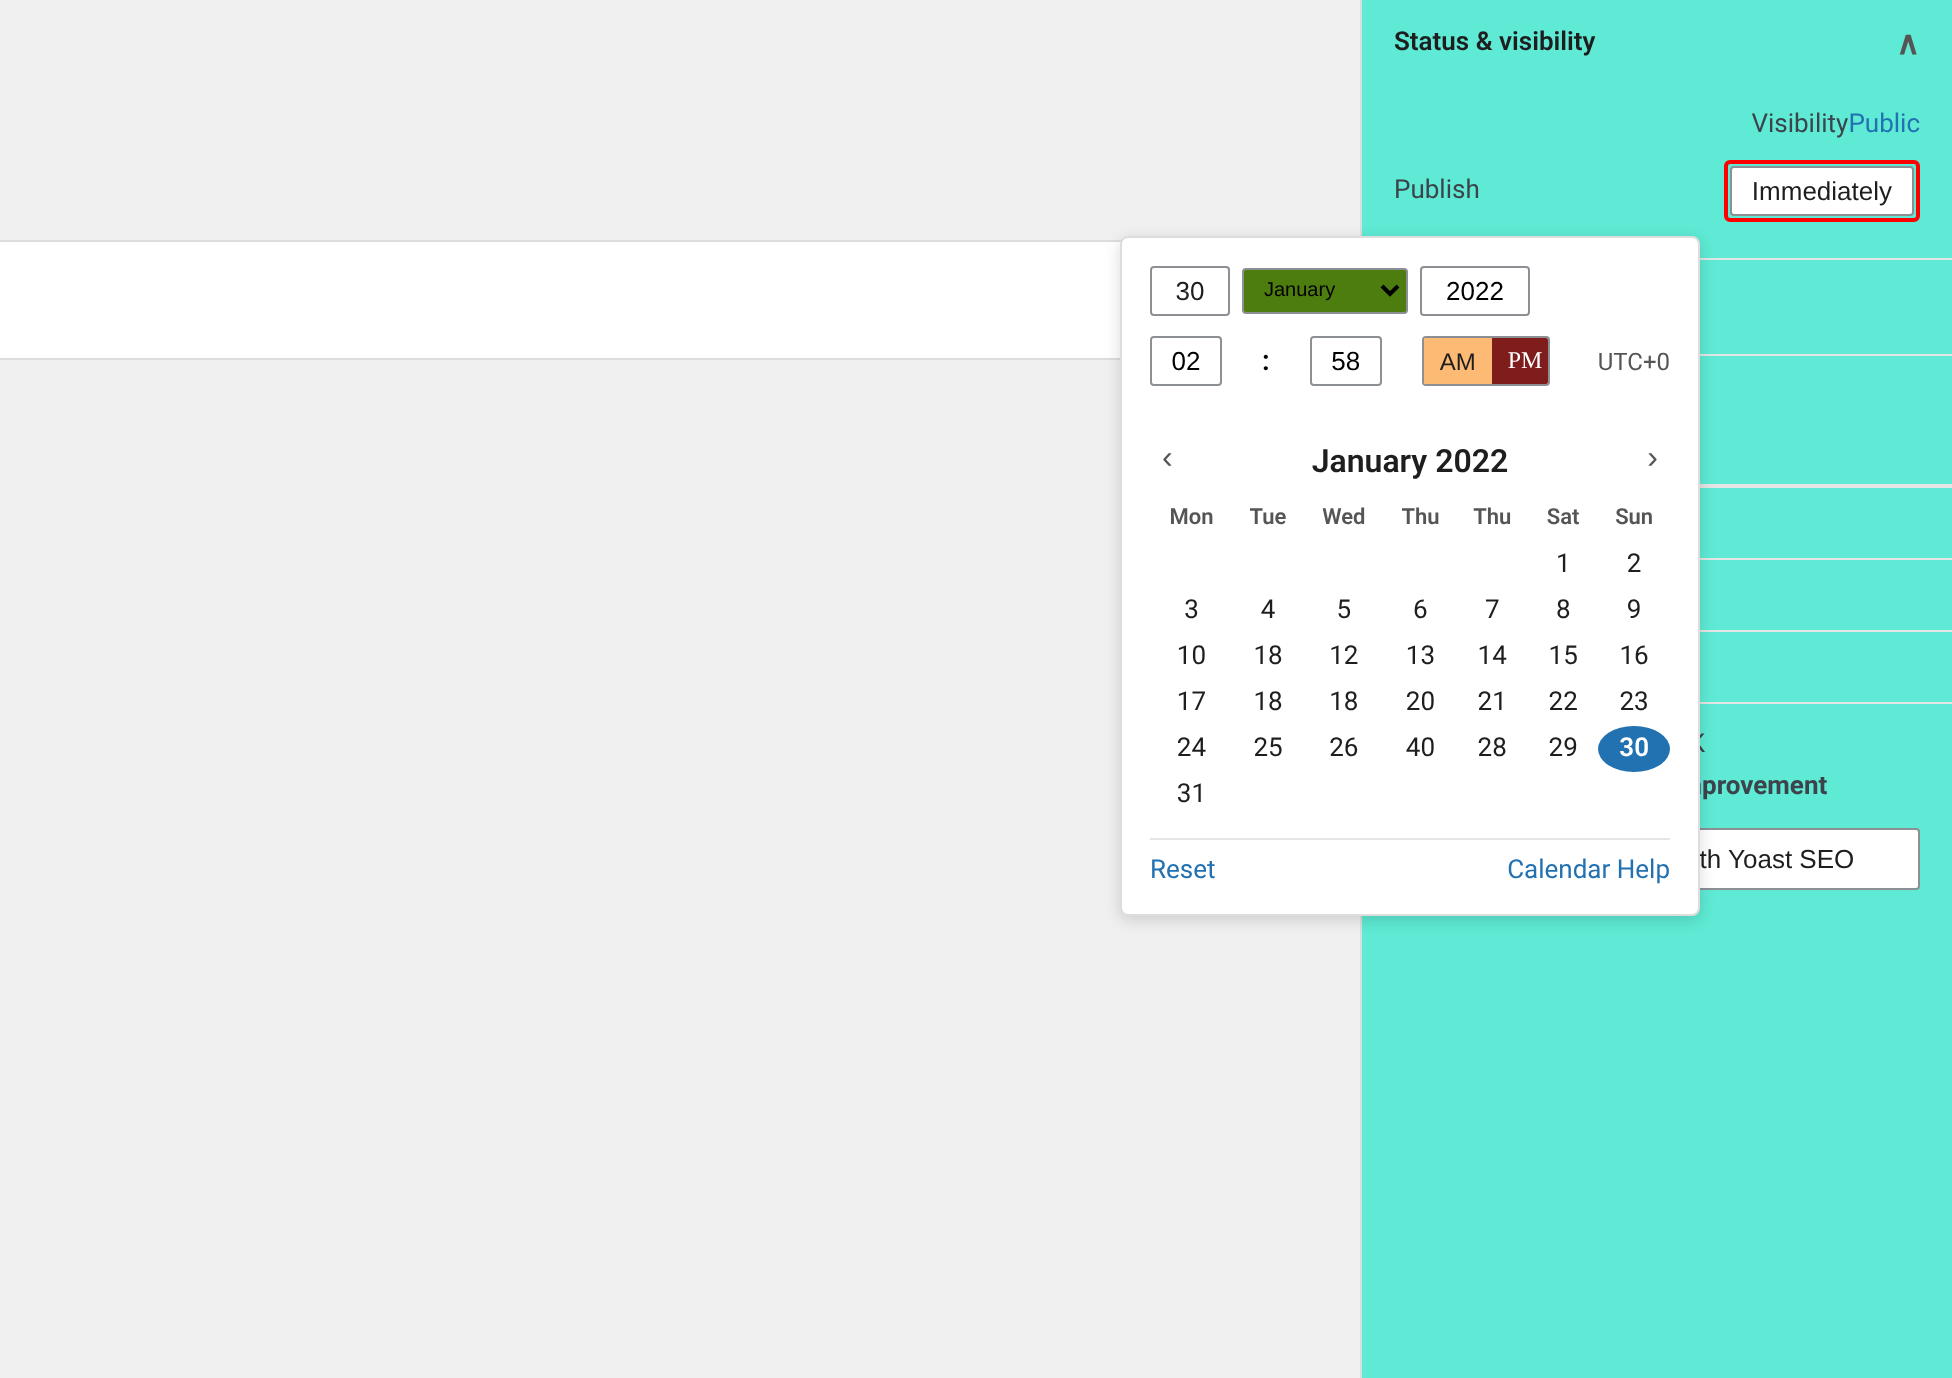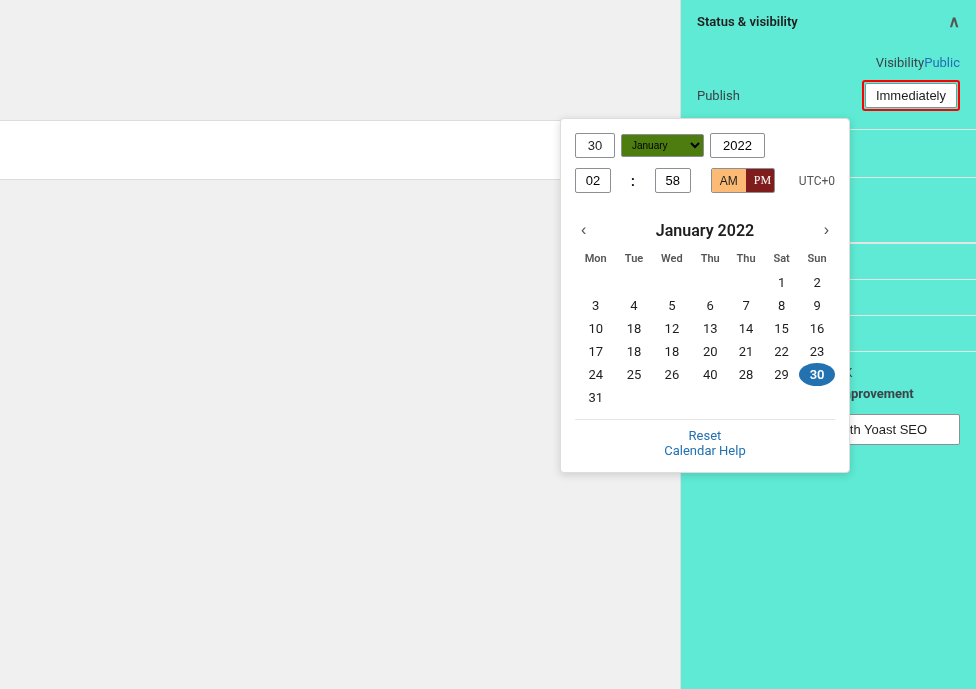--- a/index.html
+++ b/index.html
@@ -356,21 +356,20 @@
     }
 
     
     .cal-footer {
       display: flex;
       justify-content: space-between;
       align-items: center;
       margin-top: 10px;
       padding-top: 8px;
       border-top: 1px solid #e5e5e5;
-      flex-direction: column;
     }
 
     .cal-reset-link, .cal-help-link {
       color: #2271b1;
       text-decoration: none;
       font-size: 13px;
       cursor: pointer;
     }
 
     

